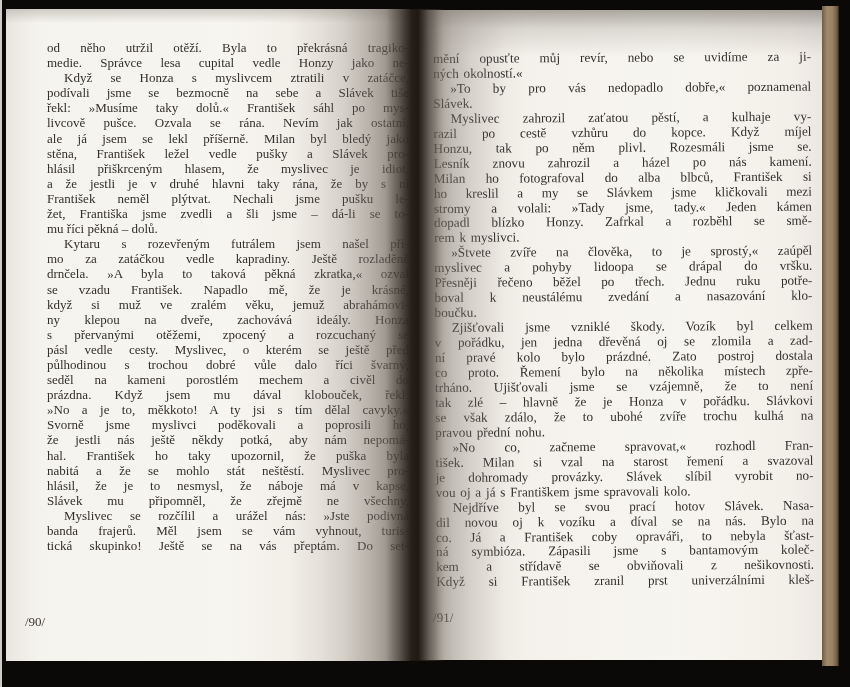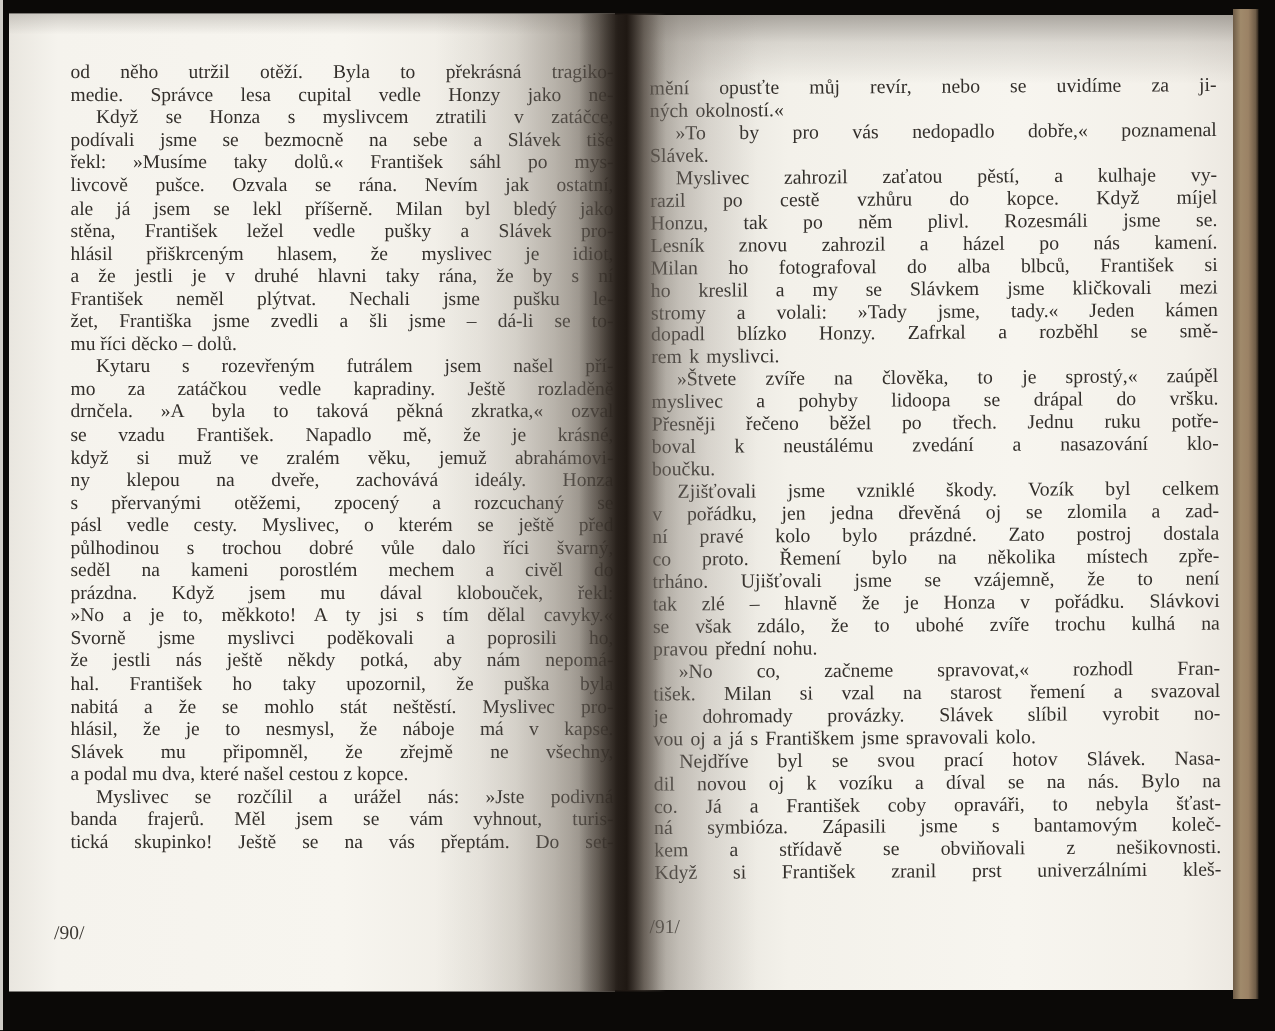--- a/index.html
+++ b/index.html
@@ -56,21 +56,21 @@
   }
   .page-left .textcol{left:41px;top:31px;width:362px;height:560px;font-size:13px;line-height:15.1px;}
   .page-right .textcol{
     left:23px;top:42px;width:378px;height:555px;font-size:13.2px;line-height:14.95px;
     word-spacing:1.5px;transform:rotate(-0.35deg);transform-origin:left top;
   }
   .line{text-align:justify;text-align-last:justify;white-space:normal;}
   .line.end{text-align-last:left;}
   .line.indent{text-indent:17px;}
   .pagenum{position:absolute;z-index:2;color:#3a3631;font-size:13px;}
-  .page-left .pagenum{left:30px;top:605px;}
+  .page-left .pagenum{left:19px;top:605px;}
   .page-right .pagenum{left:23px;top:600px;transform:rotate(-0.35deg);}
 </style>
 </head>
 <body>
 
 <div id="scene">
   <div class="film-edge"></div>
 
   <div class="page page-left">
     <div class="textcol">
@@ -79,40 +79,39 @@
         <div class="line indent">Když se Honza s myslivcem ztratili v zatáčce,</div>
         <div class="line">podívali jsme se bezmocně na sebe a Slávek tiše</div>
         <div class="line">řekl: »Musíme taky dolů.« František sáhl po mys-</div>
         <div class="line">livcově pušce. Ozvala se rána. Nevím jak ostatní,</div>
         <div class="line">ale já jsem se lekl příšerně. Milan byl bledý jako</div>
         <div class="line">stěna, František ležel vedle pušky a Slávek pro-</div>
         <div class="line">hlásil přiškrceným hlasem, že myslivec je idiot,</div>
         <div class="line">a že jestli je v druhé hlavni taky rána, že by s ní</div>
         <div class="line">František neměl plýtvat. Nechali jsme pušku le-</div>
         <div class="line">žet, Františka jsme zvedli a šli jsme – dá-li se to-</div>
-        <div class="line end">mu říci děcko – dolů.</div>
+        <div class="line end">mu říci pěkná – dolů.</div>
         <div class="line indent">Kytaru s rozevřeným futrálem jsem našel pří-</div>
         <div class="line">mo za zatáčkou vedle kapradiny. Ještě rozladěně</div>
         <div class="line">drnčela. »A byla to taková pěkná zkratka,« ozval</div>
         <div class="line">se vzadu František. Napadlo mě, že je krásné,</div>
         <div class="line">když si muž ve zralém věku, jemuž abrahámovi-</div>
         <div class="line">ny klepou na dveře, zachovává ideály. Honza</div>
         <div class="line">s přervanými otěžemi, zpocený a rozcuchaný se</div>
         <div class="line">pásl vedle cesty. Myslivec, o kterém se ještě před</div>
         <div class="line">půlhodinou s trochou dobré vůle dalo říci švarný,</div>
         <div class="line">seděl na kameni porostlém mechem a civěl do</div>
         <div class="line">prázdna. Když jsem mu dával klobouček, řekl:</div>
         <div class="line">»No a je to, měkkoto! A ty jsi s tím dělal cavyky.«</div>
         <div class="line">Svorně jsme myslivci poděkovali a poprosili ho,</div>
         <div class="line">že jestli nás ještě někdy potká, aby nám nepomá-</div>
         <div class="line">hal. František ho taky upozornil, že puška byla</div>
         <div class="line">nabitá a že se mohlo stát neštěstí. Myslivec pro-</div>
         <div class="line">hlásil, že je to nesmysl, že náboje má v kapse.</div>
         <div class="line">Slávek mu připomněl, že zřejmě ne všechny,</div>
-        <div class="line end">a podal mu dva, které našel cestou z kopce.</div>
         <div class="line indent">Myslivec se rozčílil a urážel nás: »Jste podivná</div>
         <div class="line">banda frajerů. Měl jsem se vám vyhnout, turis-</div>
         <div class="line">tická skupinko! Ještě se na vás přeptám. Do set-</div>
       </div>
     <div class="pagenum">/90/</div>
     <div class="shade-left-page"></div>
   </div>
 
   <div class="page page-right">
     <div class="shade-right-page"></div>

